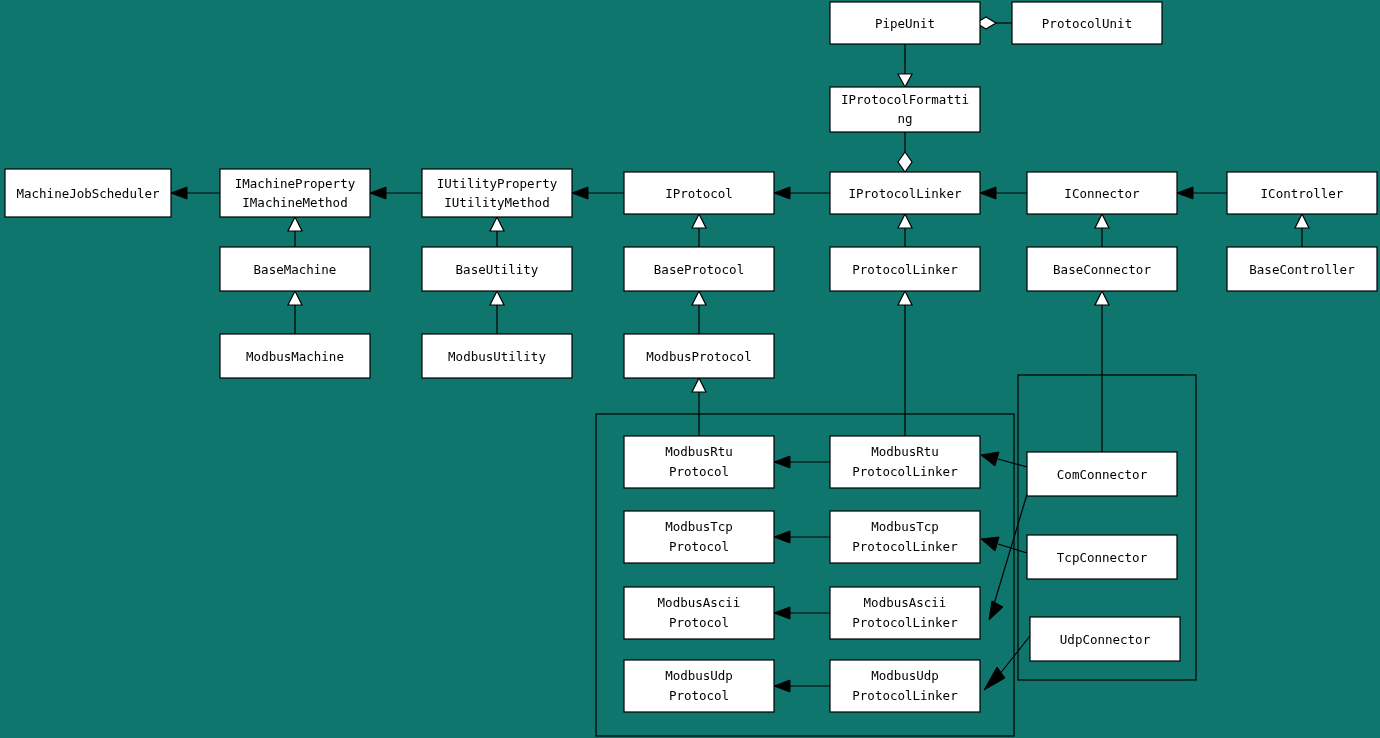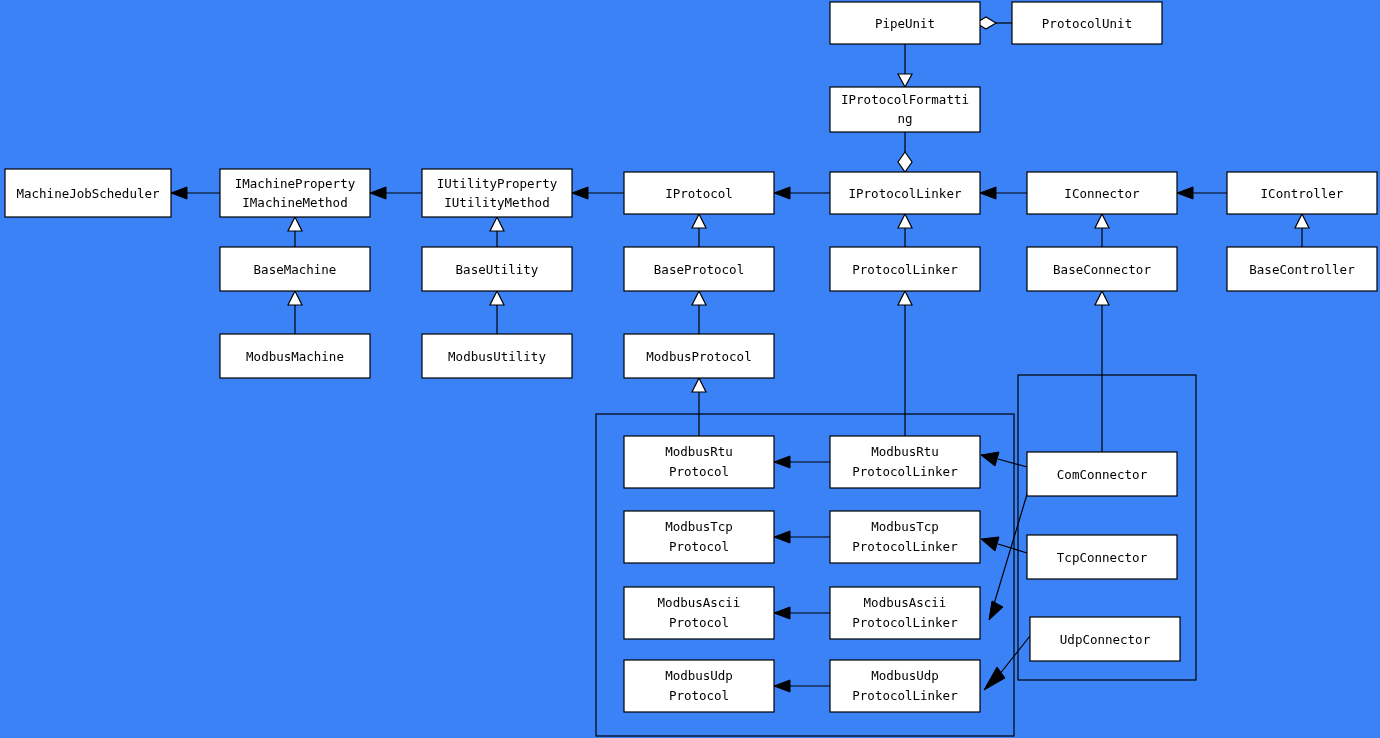--- a/index.html
+++ b/index.html
@@ -5,21 +5,21 @@
 <style>
   html, body {
     margin: 0;
     padding: 0;
     background: #ffffff;
   }
   #diagram-root {
     position: relative;
     width: 1380px;
     height: 738px;
-    background: #3b82f6;
+    background: #0f766e;
     font-family: "DejaVu Sans Mono", "Liberation Mono", monospace;
     overflow: hidden;
     text-align: center;
   }
   svg#uml-canvas {
     position: absolute;
     left: 0;
     top: 0;
     width: 1380px;
     height: 738px;

